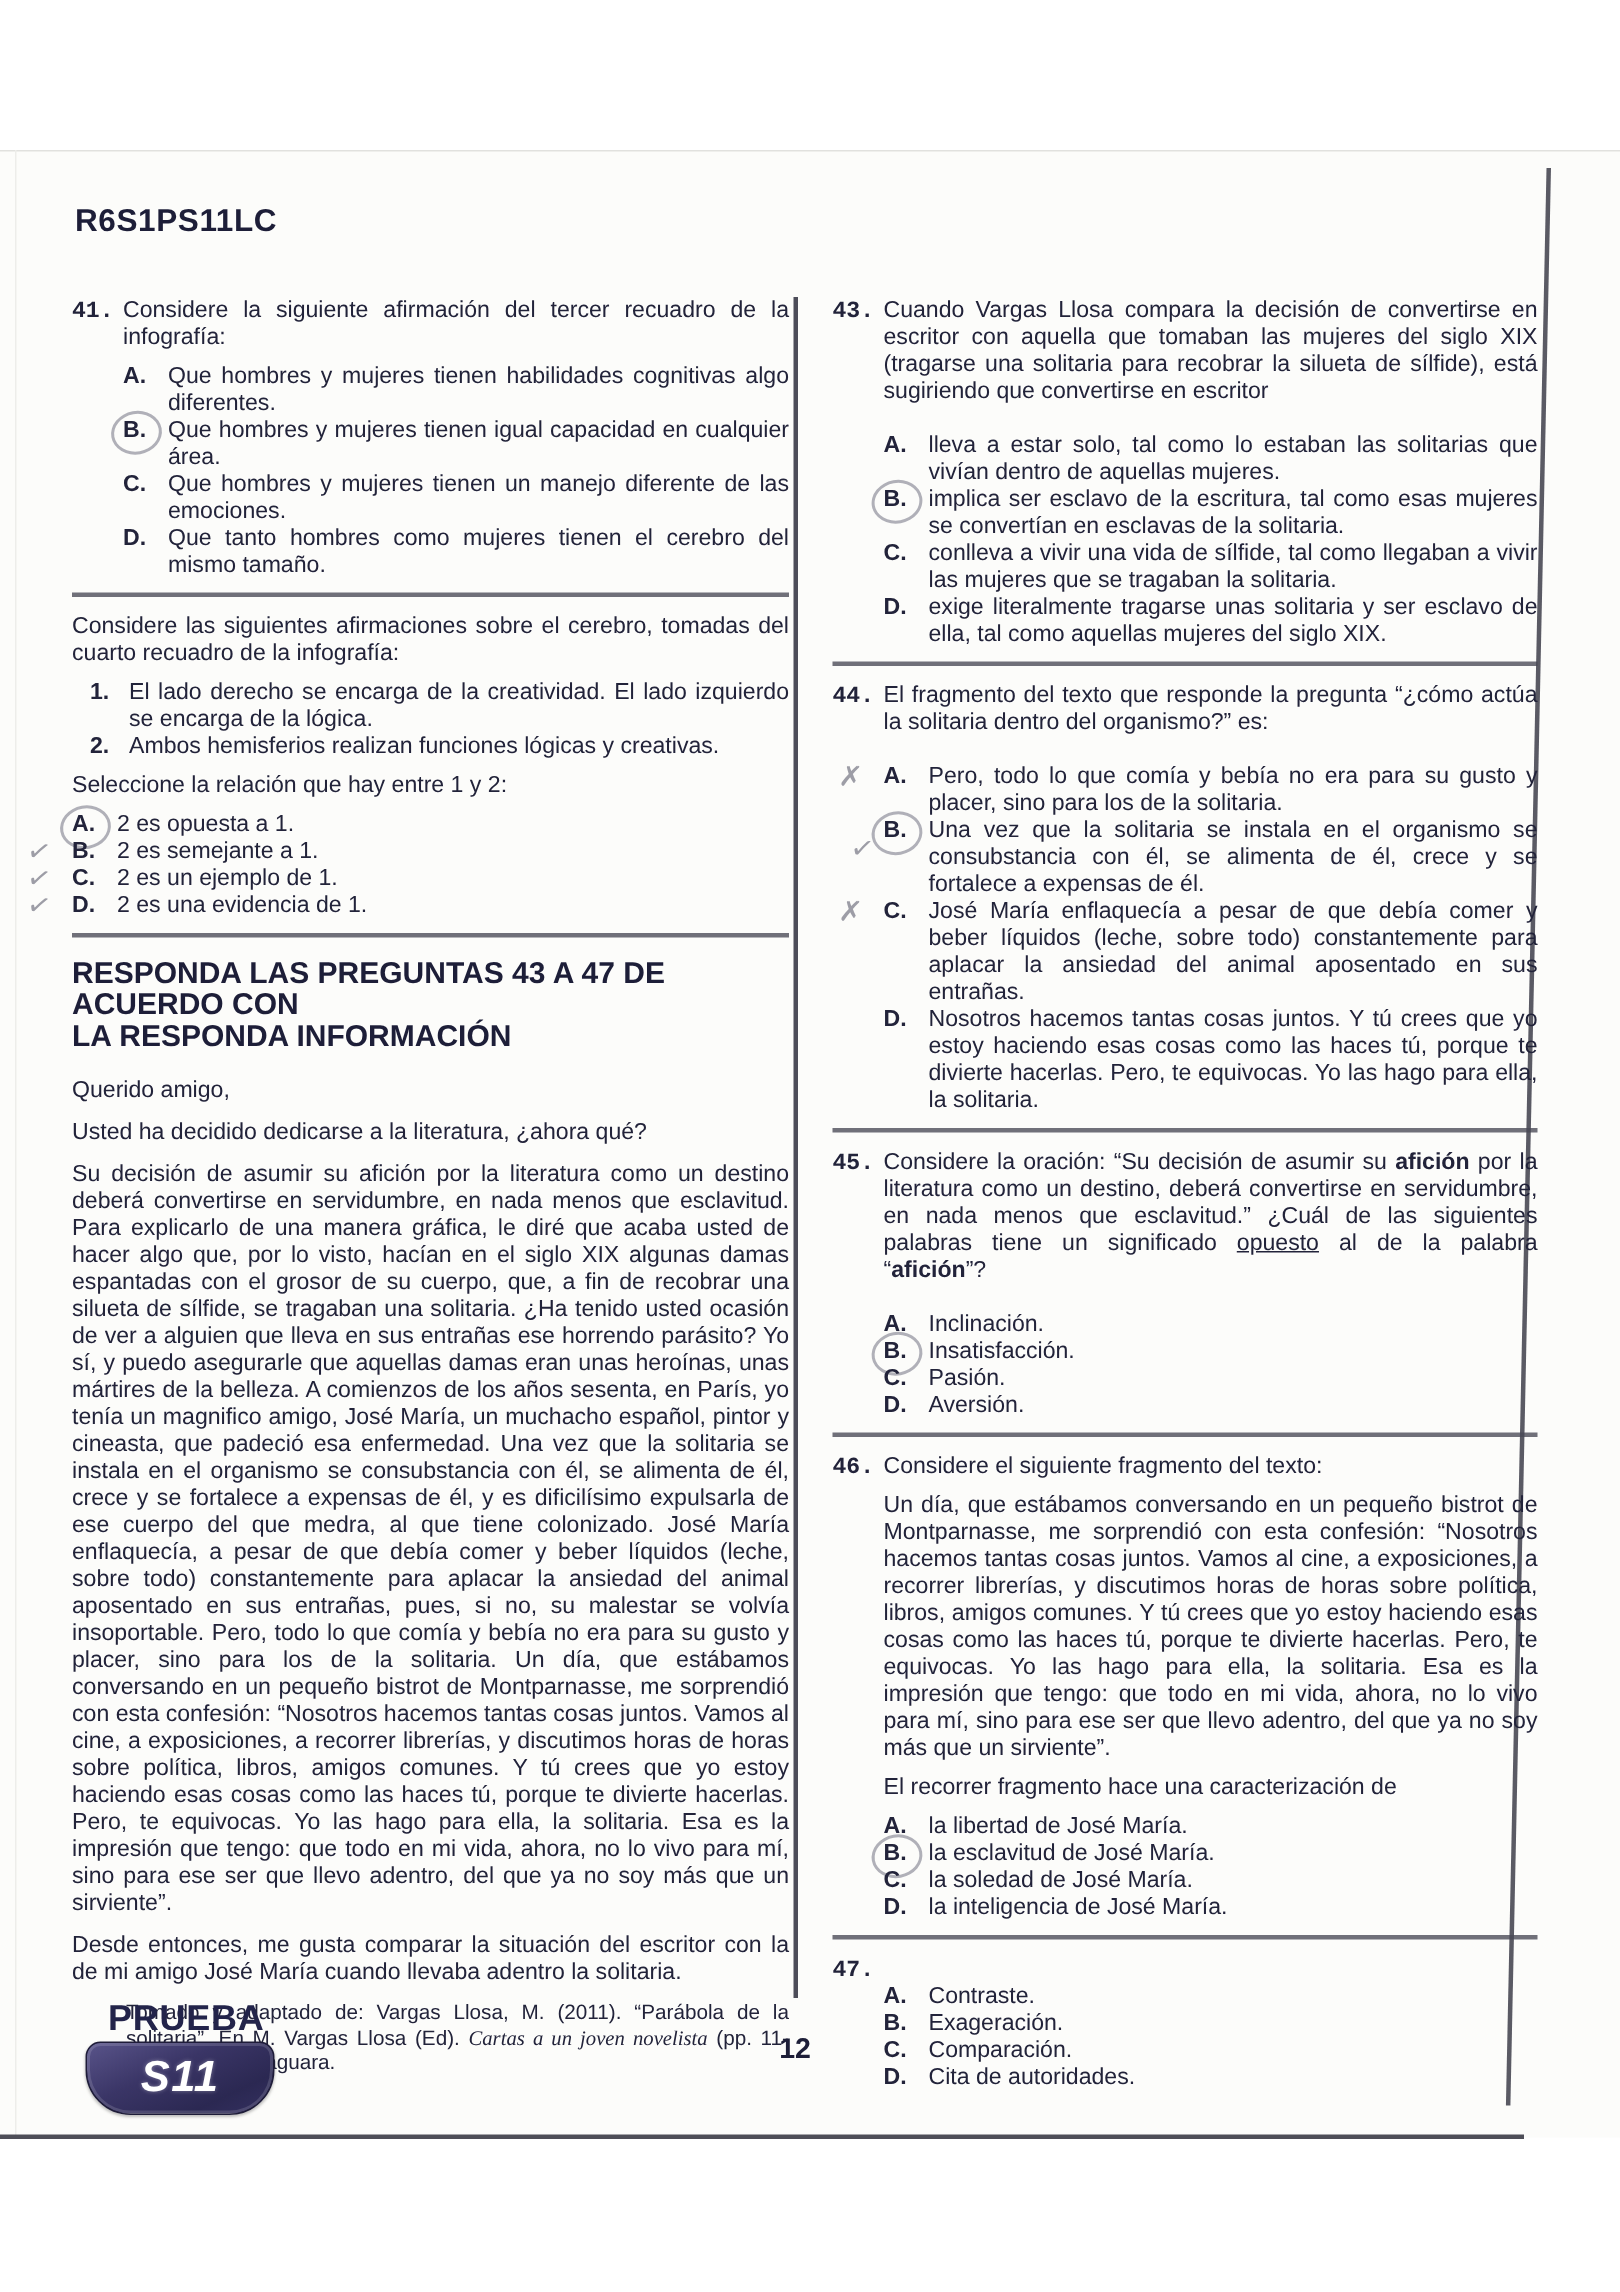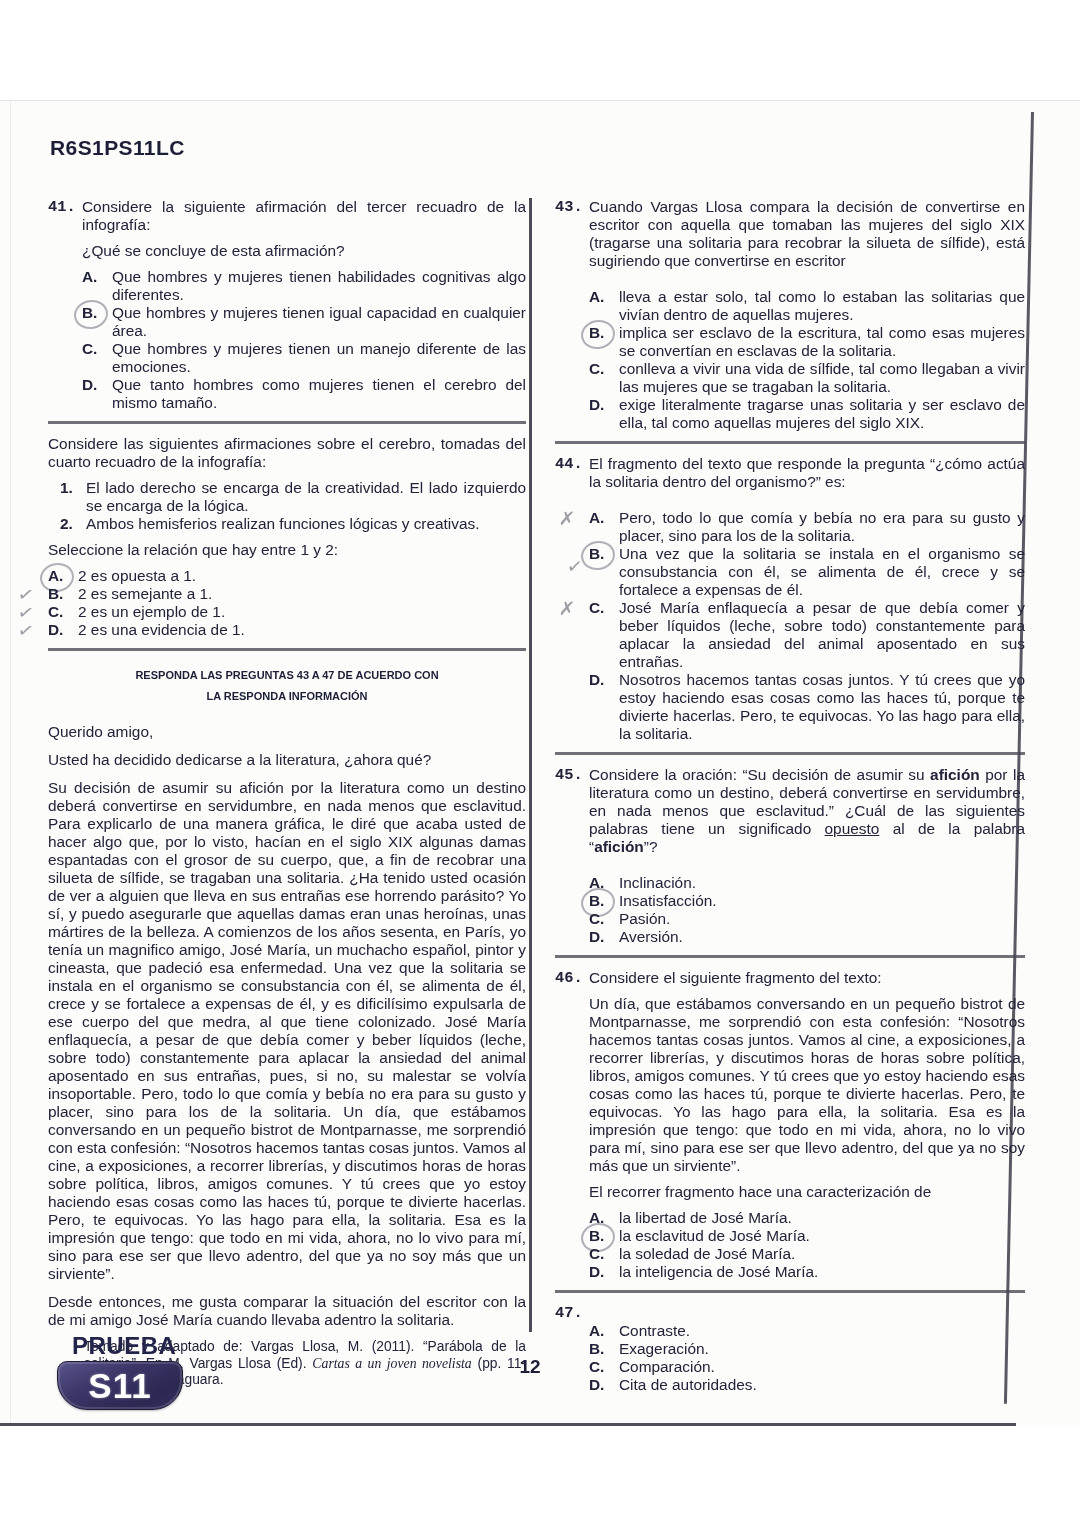--- a/index.html
+++ b/index.html
@@ -35,37 +35,37 @@
   .opts.gap-lg{margin-top:18px;}
   .opt{display:flex;position:relative;margin:0 0 0 0;}
   .letter{flex:none;width:30px;font-weight:bold;position:relative;}
   .otext{flex:1;text-align:justify;min-width:0;}
   .opt.tight .otext{text-align:left;}
   .items{margin:0 0 8px 12px;}
   .item{display:flex;}
   .inum{flex:none;width:26px;font-weight:bold;}
   .itext{flex:1;text-align:justify;}
   .sep{border-top:3px solid rgba(72,72,84,.78);margin:9px 0 11px 0;}
-  .section-header{font-weight:bold;text-align:center;font-size:11px;line-height:21px;
+  .section-header{font-weight:bold;text-align:left;font-size:20px;line-height:21px;
     margin:14px 0 16px 0;color:#1d1e38;}
   .u{text-decoration:underline;}
   b{font-weight:bold;}
   i{font-family:"Liberation Serif", serif;font-style:italic;}
   .passage p{text-align:justify;margin-bottom:10px;}
   .citation{font-size:13.8px;line-height:16.5px;text-align:right;padding-left:36px;margin-top:2px;}
 
   
   .badge-wrap{position:absolute;left:57px;top:1332px;}
   .badge-top{font-weight:bold;font-size:24px;color:#23244a;letter-spacing:.5px;margin:0 0 1px 15px;}
   .badge{width:124px;height:47px;display:flex;align-items:center;justify-content:center;
     background:linear-gradient(155deg,#59548a 0%,#3a3566 40%,#2b2852 75%,#343060 100%);
     border:1px solid #1e1c38;border-radius:10px 10px 30px 30px;
     box-shadow:inset 0 0 0 2px rgba(255,255,255,.14), 0 1px 2px rgba(0,0,0,.25);}
-  .badge-label{color:#ffffff;font-weight:bold;font-size:35px;letter-spacing:1px;
-    text-shadow:0 0 3px rgba(255,255,255,.35);}
+  .badge-label{color:#ffffff;font-weight:bold;font-size:29px;letter-spacing:1px;
+    text-shadow:0 0 3px rgba(255,255,255,.35);font-style:italic;}
 
   
   .margin-mark{position:absolute;left:-30px;top:0;width:26px;font-size:19px;
     color:rgba(98,98,114,.62);font-family:"DejaVu Sans",sans-serif;}
   .mark-circle .letter::after,
   .mark-circle-check .letter::after{
     content:"";position:absolute;left:-8px;top:-4px;width:30px;height:25px;
     border:2px solid rgba(100,100,118,.5);border-radius:50%;transform:rotate(-10deg);}
   .mark-check-left .margin-mark::before{content:"\2713";display:inline-block;transform:rotate(12deg);}
   .mark-cross-left .margin-mark::before{content:"\2717";display:inline-block;transform:rotate(4deg);}
@@ -83,21 +83,20 @@
 
 <div class="page-code">R6S1PS11LC</div>
 
 <div class="col col-left">
 
   <section>
     <div class="qrow">
       <span class="qnum">41.</span>
       <div class="qbody">
         <p class="stem">Considere la siguiente afirmación del tercer recuadro de la infografía:</p>
-        <p class="prompt">¿Qué se concluye de esta afirmación?</p>
         <div class="opts">
           <div class="opt">
               <span class="margin-mark"></span>
               <span class="letter">A.</span>
               <span class="otext">Que hombres y mujeres tienen habilidades cognitivas algo diferentes.</span>
             </div>
           <div class="opt mark-circle">
               <span class="margin-mark"></span>
               <span class="letter">B.</span>
               <span class="otext">Que hombres y mujeres tienen igual capacidad en cualquier área.</span>

